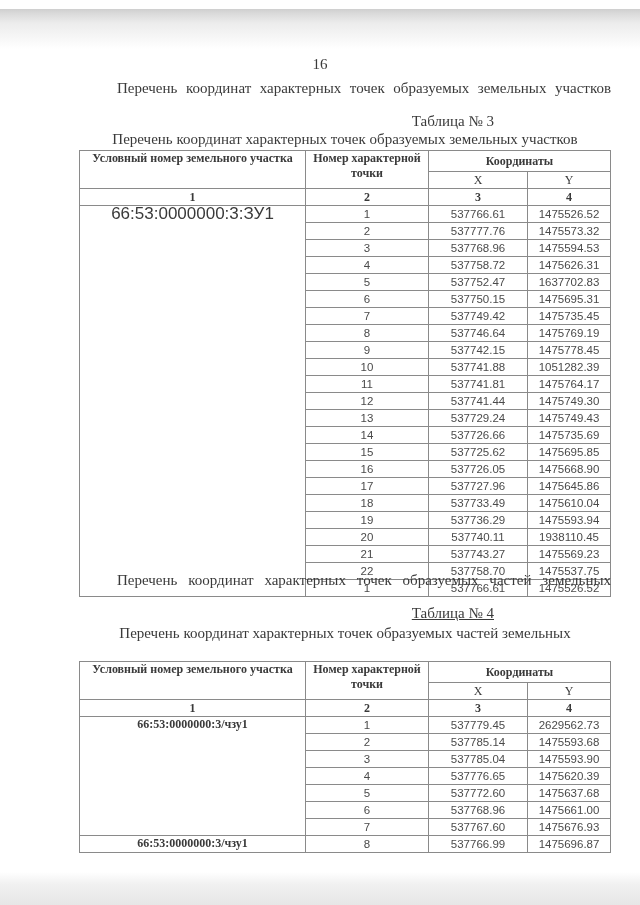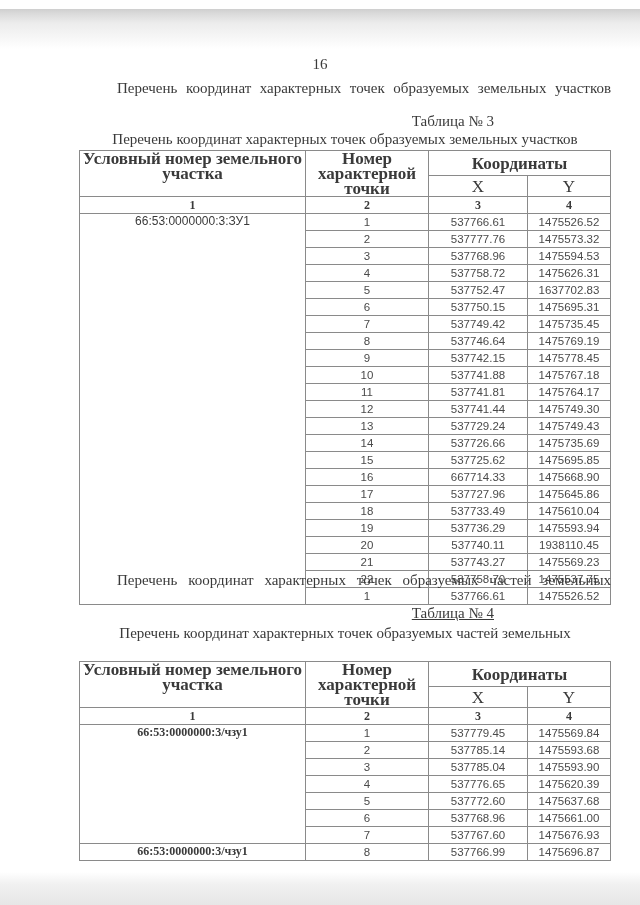--- a/index.html
+++ b/index.html
@@ -40,27 +40,27 @@
   table.coords {
     position: absolute; left: 79px; width: 531px;
     border-collapse: collapse; font-size: 12px;
     table-layout: fixed;
   }
   table.coords td, table.coords th {
     border: 1px solid #8a8a8a; padding: 0; text-align: center;
     height: 16px; line-height: 15px;
   }
   table.coords th {
-    font-weight: bold; font-size: 17px;
+    font-weight: bold; font-size: 12px;
   }
   table.coords td.num {
     font-family: "Liberation Sans", "DejaVu Sans", sans-serif; font-size: 11.5px; color: #4a4a4a;
   }
   table.coords td.parcel {
-    vertical-align: top; font-family: "Liberation Sans", "DejaVu Sans", sans-serif; font-size: 12px;
+    vertical-align: top; font-family: "Liberation Sans", "DejaVu Sans", sans-serif; font-size: 17px;
     border-bottom: 1px solid #8a8a8a;
   }
   table.coords td.parcel.bold { font-family: "Liberation Serif", serif; font-weight: bold; font-size: 12px; }
   table.coords .colnum { font-weight: bold; }
   col.c1 { width: 226px; }
   col.c2 { width: 123px; }
   col.c3 { width: 99px; }
   col.c4 { width: 83px; }
 </style>
 </head>
@@ -147,21 +147,21 @@
           <td class="num">1475769.19</td>
         </tr>
         <tr>
           <td class="num">9</td>
           <td class="num">537742.15</td>
           <td class="num">1475778.45</td>
         </tr>
         <tr>
           <td class="num">10</td>
           <td class="num">537741.88</td>
-          <td class="num">1475767.18</td>
+          <td class="num">1051282.39</td>
         </tr>
         <tr>
           <td class="num">11</td>
           <td class="num">537741.81</td>
           <td class="num">1475764.17</td>
         </tr>
         <tr>
           <td class="num">12</td>
           <td class="num">537741.44</td>
           <td class="num">1475749.30</td>
@@ -176,21 +176,21 @@
           <td class="num">537726.66</td>
           <td class="num">1475735.69</td>
         </tr>
         <tr>
           <td class="num">15</td>
           <td class="num">537725.62</td>
           <td class="num">1475695.85</td>
         </tr>
         <tr>
           <td class="num">16</td>
-          <td class="num">667714.33</td>
+          <td class="num">537726.05</td>
           <td class="num">1475668.90</td>
         </tr>
         <tr>
           <td class="num">17</td>
           <td class="num">537727.96</td>
           <td class="num">1475645.86</td>
         </tr>
         <tr>
           <td class="num">18</td>
           <td class="num">537733.49</td>
@@ -255,21 +255,21 @@
         <td class="colnum">2</td>
         <td class="colnum">3</td>
         <td class="colnum">4</td>
       </tr>
     </thead>
     <tbody id="table4-body">
         <tr>
           <td class="parcel bold" rowspan="7">66:53:0000000:3/чзу1</td>
           <td class="num">1</td>
           <td class="num">537779.45</td>
-          <td class="num">1475569.84</td>
+          <td class="num">2629562.73</td>
         </tr>
         <tr>
           <td class="num">2</td>
           <td class="num">537785.14</td>
           <td class="num">1475593.68</td>
         </tr>
         <tr>
           <td class="num">3</td>
           <td class="num">537785.04</td>
           <td class="num">1475593.90</td>

